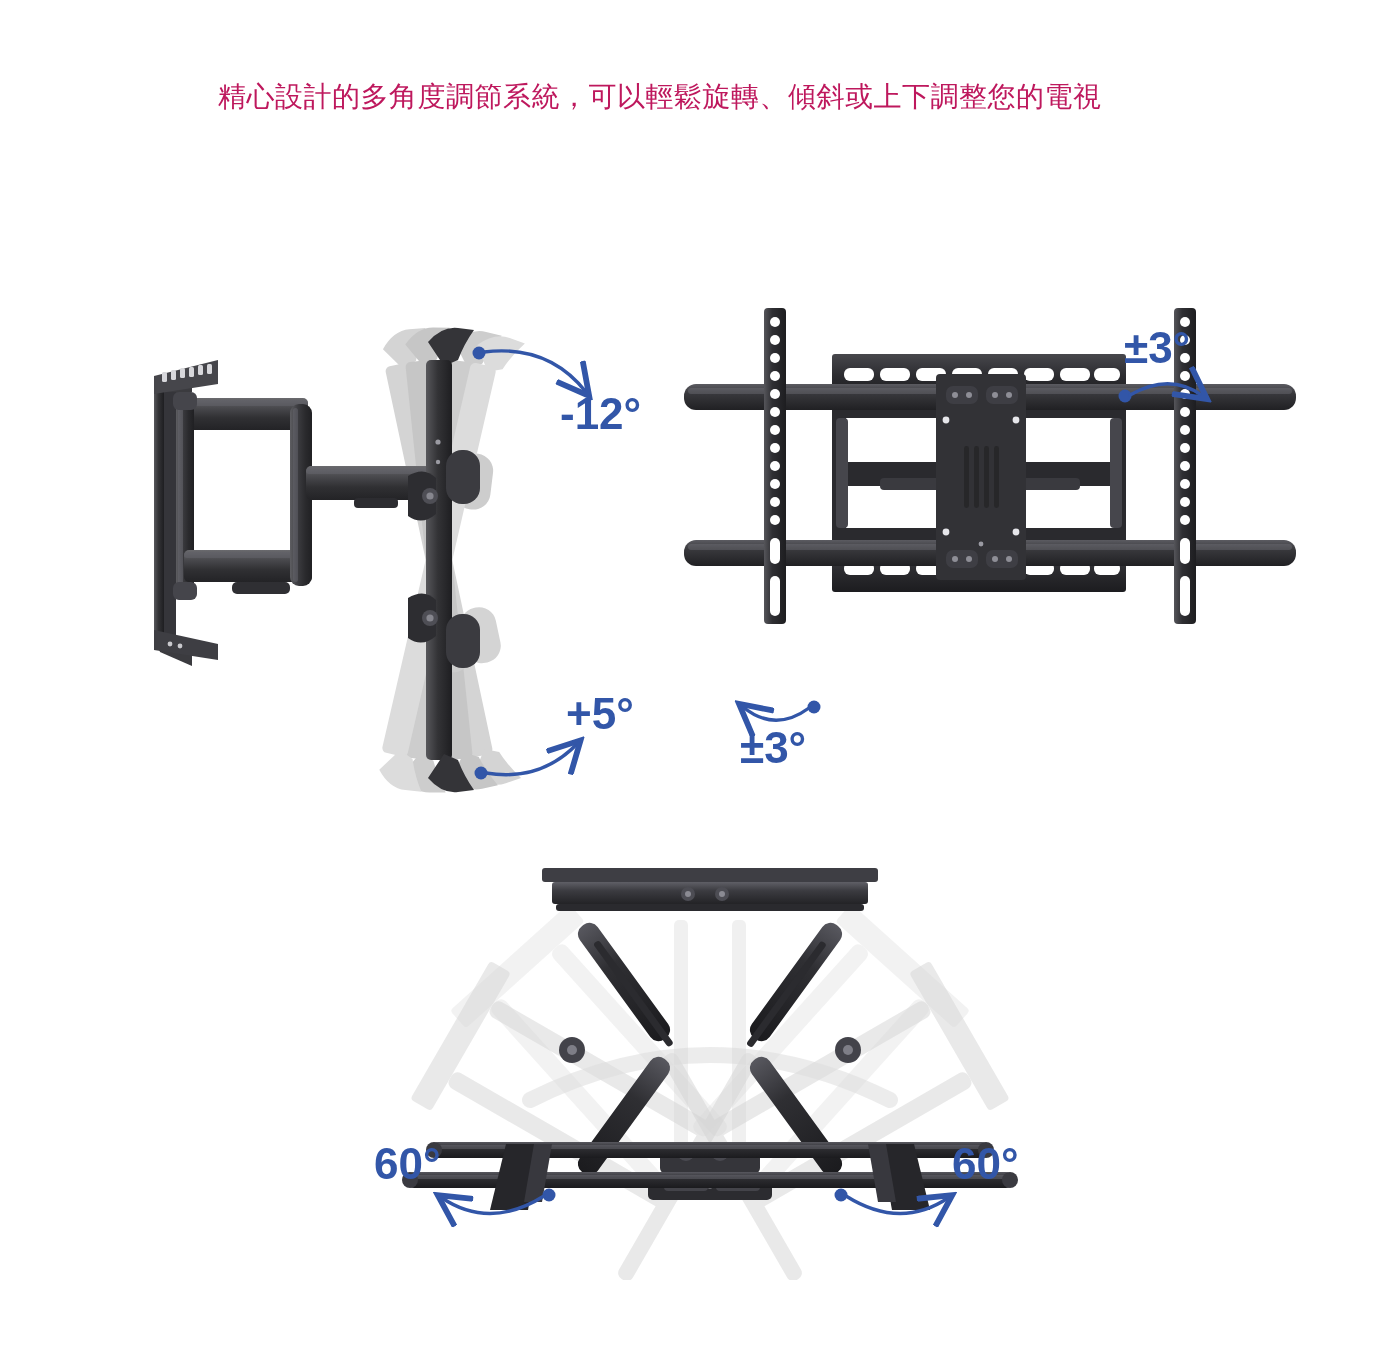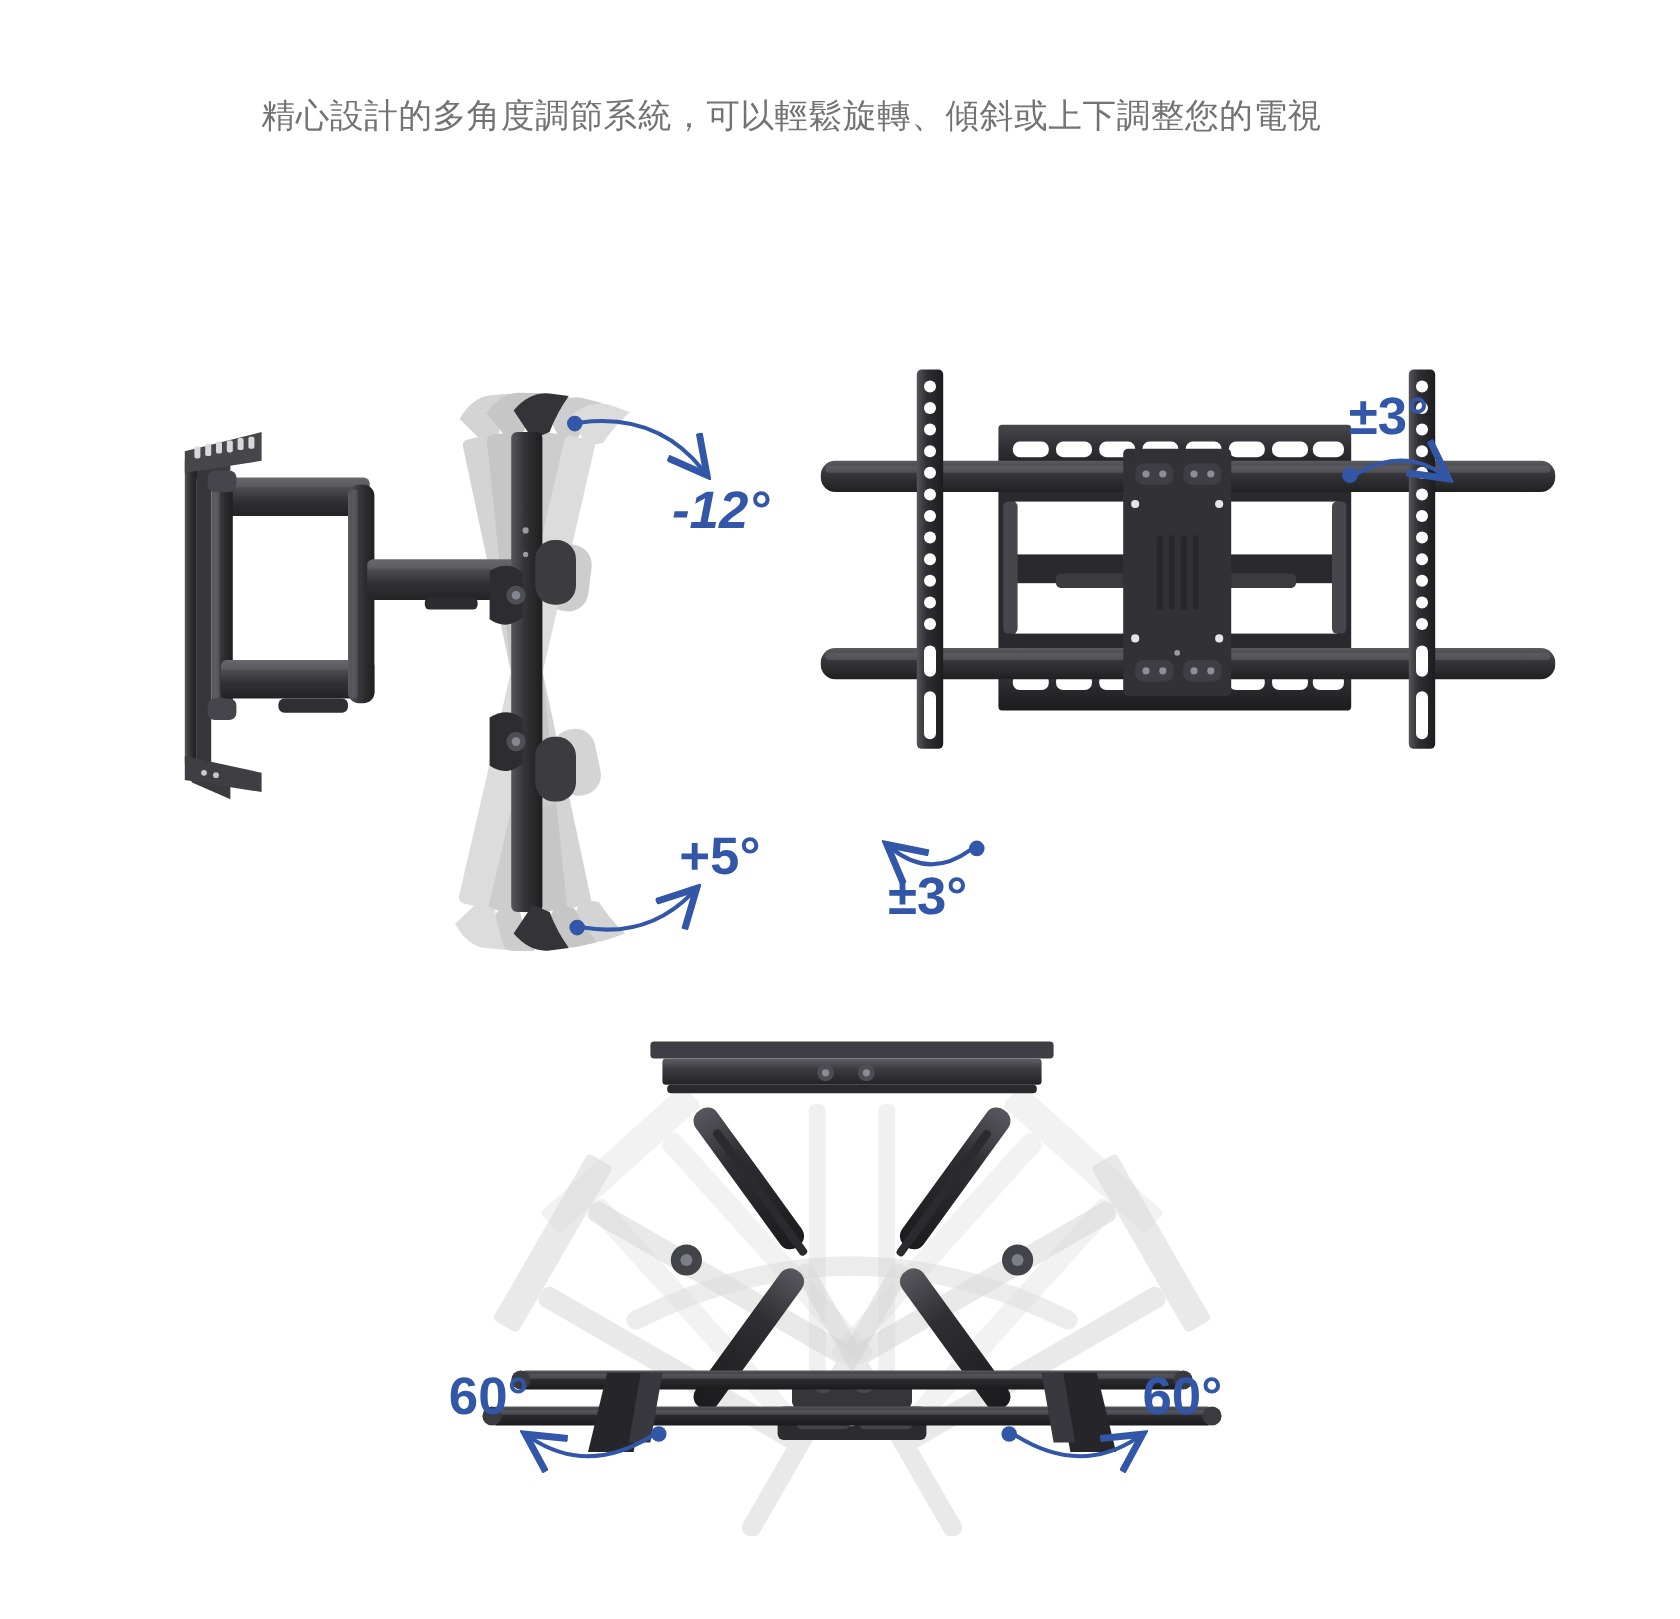--- a/index.html
+++ b/index.html
@@ -29,21 +29,21 @@
     color: #3c3c3c;
     letter-spacing: 1px;
     line-height: 1.12;
     margin: 0;
     white-space: nowrap;
   }
   #page-subtitle {
     margin: 22px 0 0 0;
     font-size: 28px;
     font-weight: normal;
-    color: #737373;
+    color: #be185d;
     line-height: 1.62;
     letter-spacing: 0.5px;
   }
   .sub-line { display: block; }
 
   
   .figure {
     position: absolute;
   }
   #figure-tilt        { left: 140px;  top: 300px;  width: 560px; height: 520px; }
@@ -56,21 +56,21 @@
   .angle-label {
     position: absolute;
     color: #3256a8;
     font-size: 44px;
     font-weight: bold;
     letter-spacing: 0px;
     line-height: 1;
     white-space: nowrap;
     user-select: none;
   }
-  #label-tilt-down   { left: 560px;  top: 404px; font-style: italic; }
+  #label-tilt-down   { left: 560px;  top: 392px; }
   #label-tilt-up     { left: 566px;  top: 692px; }
   #label-roll-top    { left: 1124px; top: 326px; }
   #label-roll-bottom { left: 740px;  top: 726px; }
   #label-swivel-left { left: 374px;  top: 1142px; }
   #label-swivel-right{ left: 952px;  top: 1142px; }
 
   .arrow-layer {
     position: absolute;
     left: 0; top: 0;
     width: 1400px;

